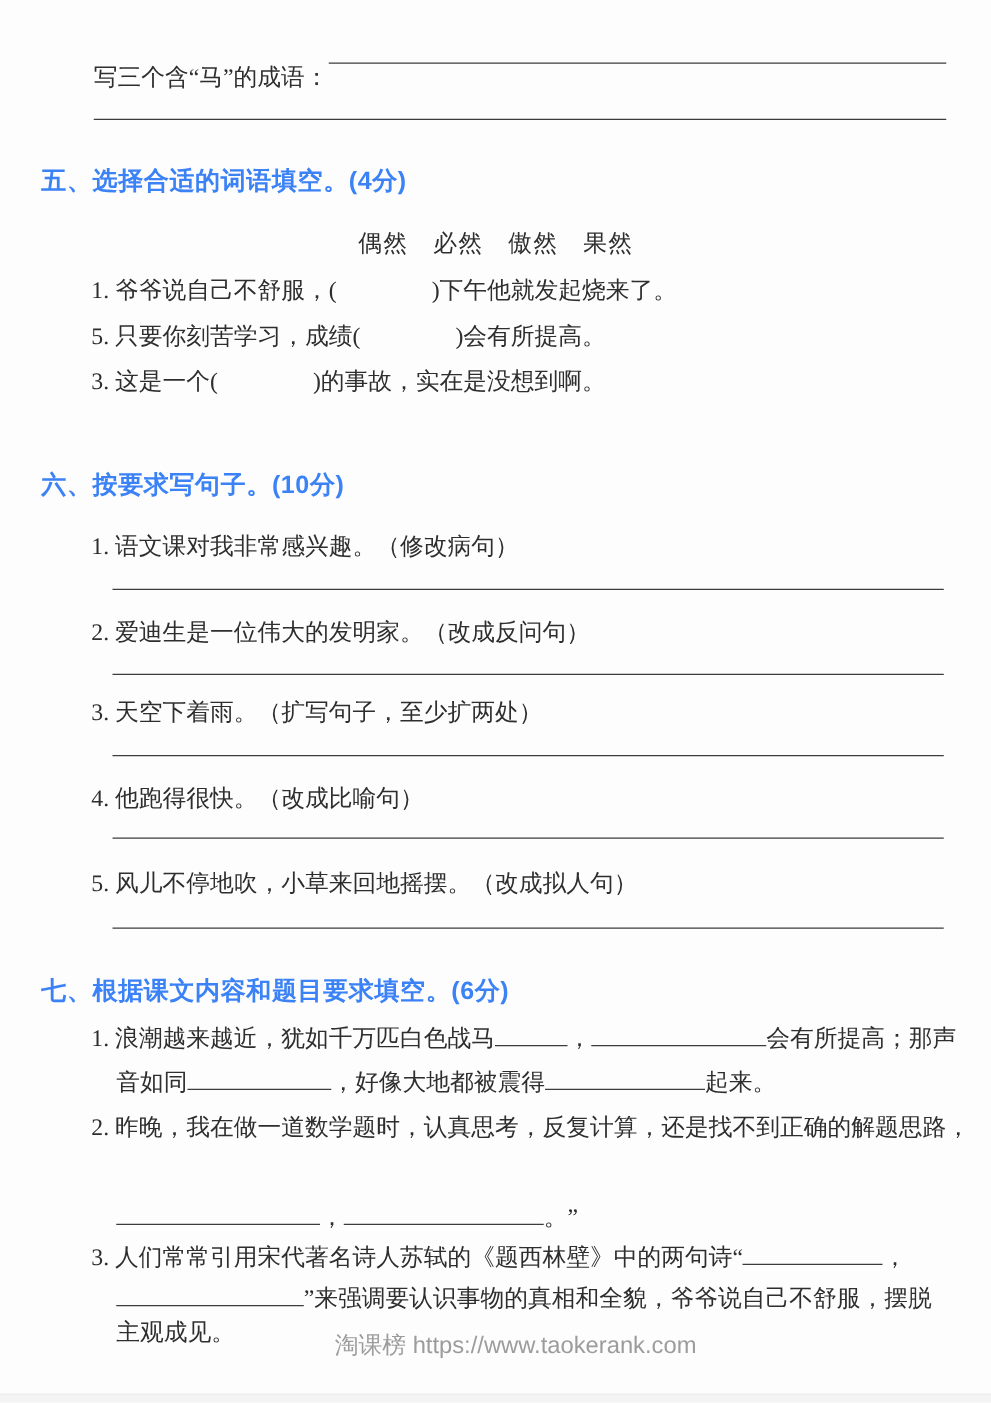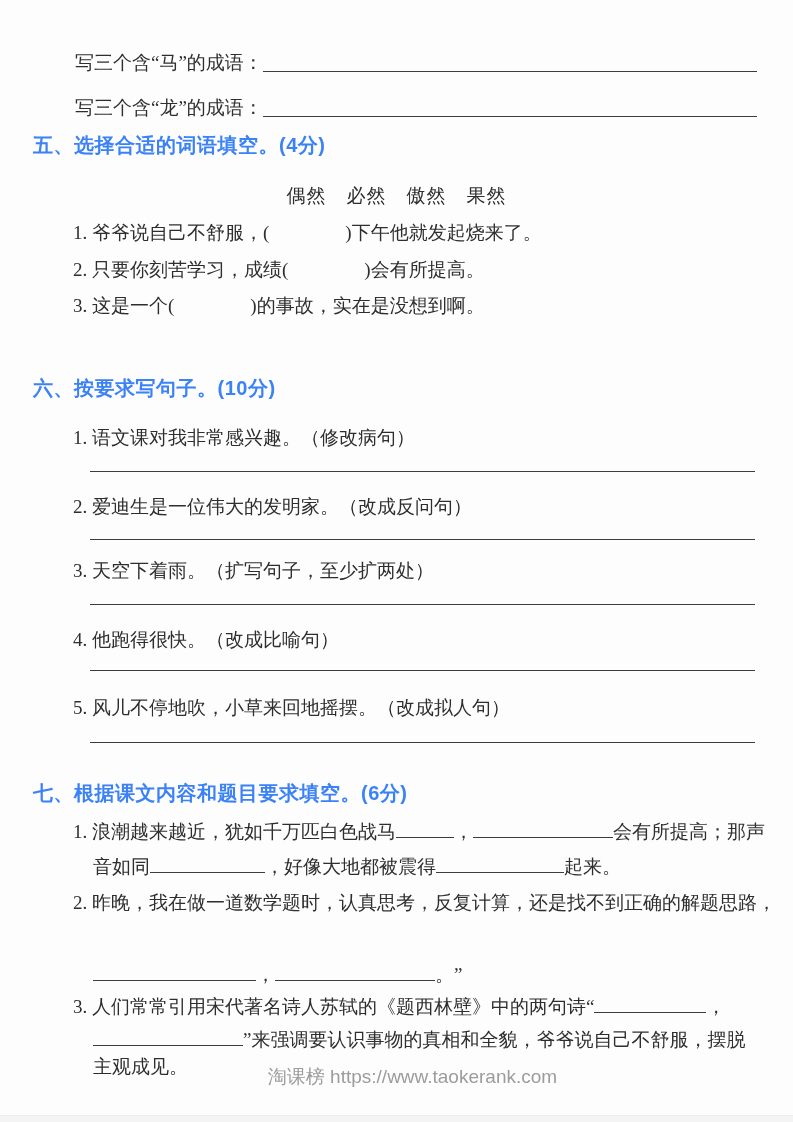--- a/index.html
+++ b/index.html
@@ -15,21 +15,21 @@
     font-size:19px;
   }
   .line{position:absolute;white-space:nowrap;line-height:26px;}
   .heading{
     position:absolute;white-space:nowrap;
     font-family:"Liberation Sans","DejaVu Sans",sans-serif;
     font-weight:700;font-size:20px;color:#3b82f6;line-height:28px;
     letter-spacing:0.5px;
   }
   .flexline{
-    position:absolute;display:flex;align-items:flex-end;
+    position:absolute;display:flex;
     white-space:nowrap;line-height:26px;
   }
   .fill{
     flex:1;border-bottom:1.6px solid #3c3c3c;margin-bottom:4px;height:0;
   }
   .ansline{
     position:absolute;height:0;border-bottom:1.8px solid #3c3c3c;
   }
   .bl{
     display:inline-block;border-bottom:1.6px solid #3c3c3c;height:17px;
@@ -52,30 +52,29 @@
 </head>
 <body>
 
 <div class="page">
 
   <div class="flexline" style="left:75px;top:50px;width:682px;">
     <span>写三个含“马”的成语：</span>
     <span class="fill"></span>
   </div>
   <div class="flexline" style="left:75px;top:95px;width:682px;">
-    <span>写三个含“龙”的成语：</span>
     <span class="fill"></span>
   </div>
 
   <div class="heading" style="left:33px;top:131px;">五、选择合适的词语填空。(4分)</div>
 
   <div class="wordbank" style="top:183px;text-align:center;">偶然　必然　傲然　果然</div>
 
   <div class="line" style="left:73px;top:220px;">1. 爷爷说自己不舒服，(　　　　)下午他就发起烧来了。</div>
-  <div class="line" style="left:73px;top:257px;">2. 只要你刻苦学习，成绩(　　　　)会有所提高。</div>
+  <div class="line" style="left:73px;top:257px;">5. 只要你刻苦学习，成绩(　　　　)会有所提高。</div>
   <div class="line" style="left:73px;top:293px;">3. 这是一个(　　　　)的事故，实在是没想到啊。</div>
 
   <div class="heading" style="left:33px;top:374px;">六、按要求写句子。(10分)</div>
 
   <div class="line" style="left:73px;top:425px;">1. 语文课对我非常感兴趣。（修改病句）</div>
   <div class="ansline" style="left:90px;top:471px;width:665px;"></div>
 
   <div class="line" style="left:73px;top:494px;">2. 爱迪生是一位伟大的发明家。（改成反问句）</div>
   <div class="ansline" style="left:90px;top:539px;width:665px;"></div>
 

